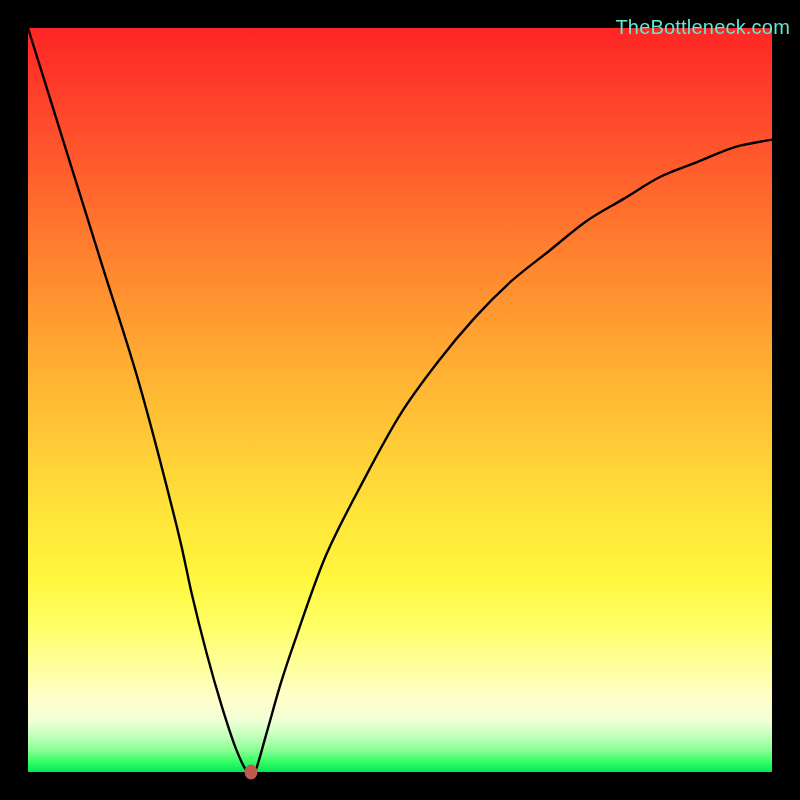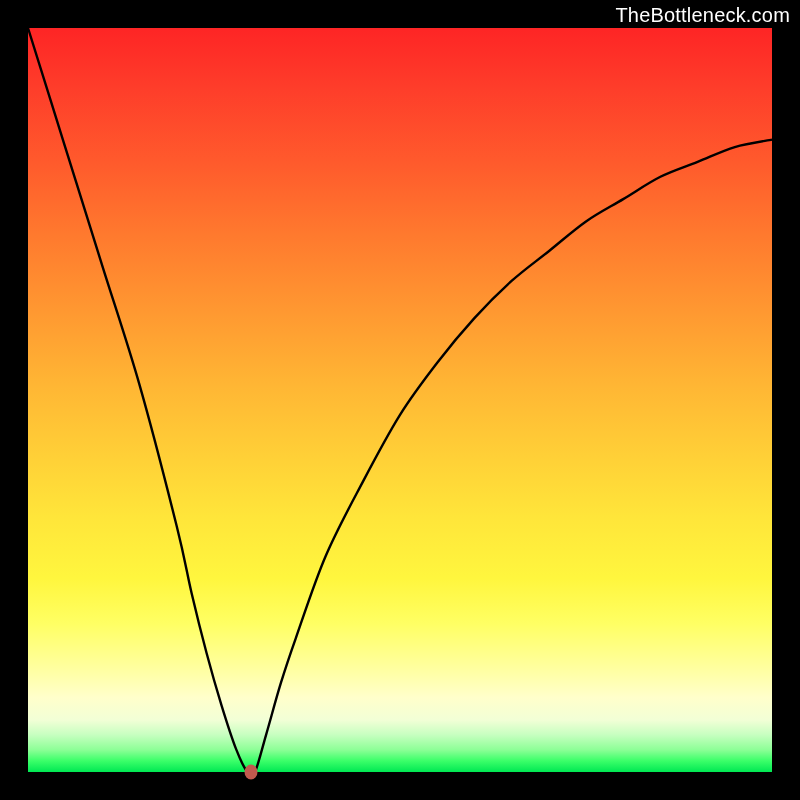--- a/index.html
+++ b/index.html
@@ -38,23 +38,23 @@
       #ffffcb 90%,
       #f2ffd6 93%,
       #c7ffc0 95%,
       #8dff97 97%,
       #3bff69 98.5%,
       #00e853 100%
     );
   }
   .watermark {
     position: absolute;
-    top: 4px;
+    top: 16px;
     right: 10px;
-    color: #ffffff;
+    color: #5eead4;
     font-size: 20px;
     letter-spacing: 0.2px;
     user-select: none;
   }
   svg.curve {
     position: absolute;
     left: 0;
     top: 0;
     width: 744px;
     height: 744px;

